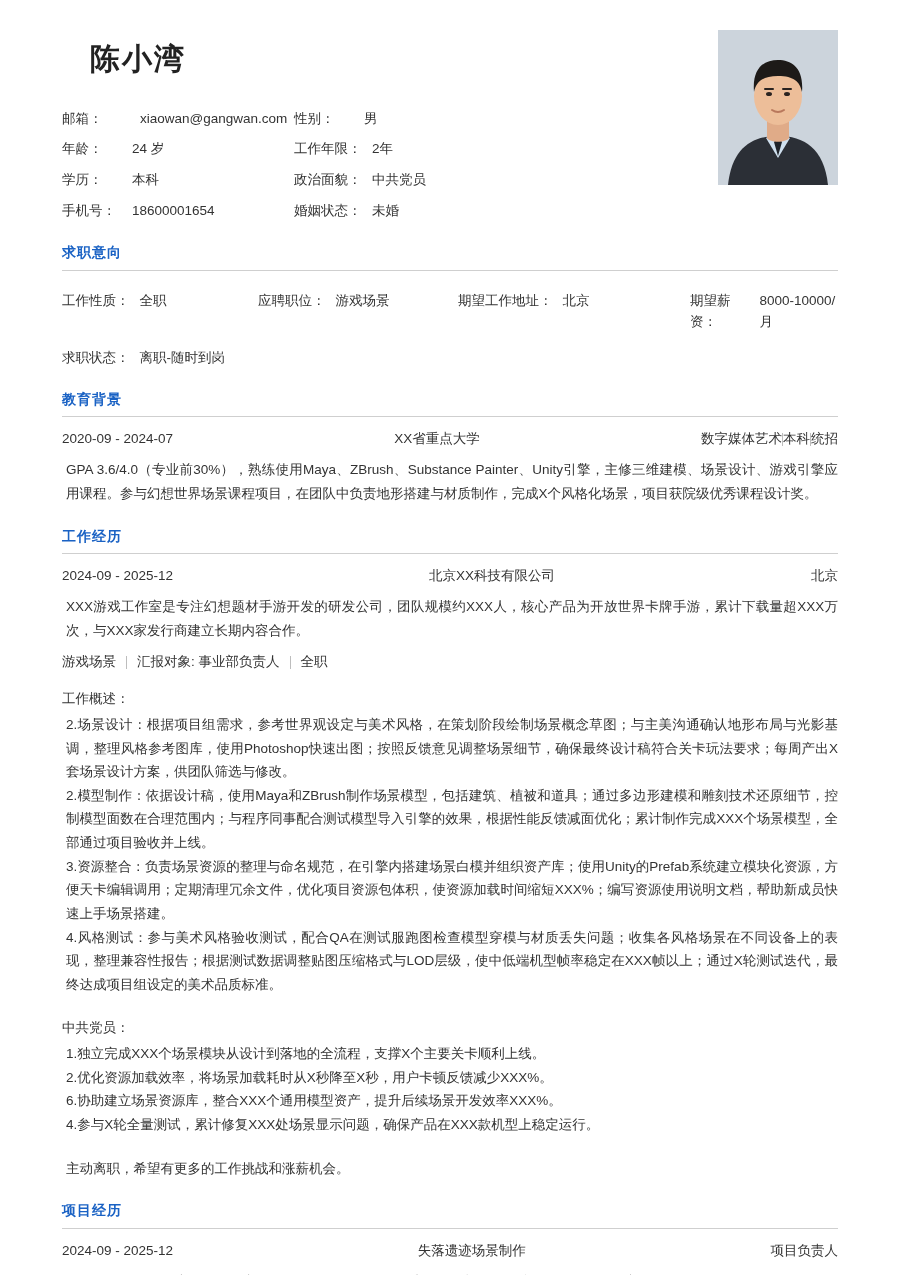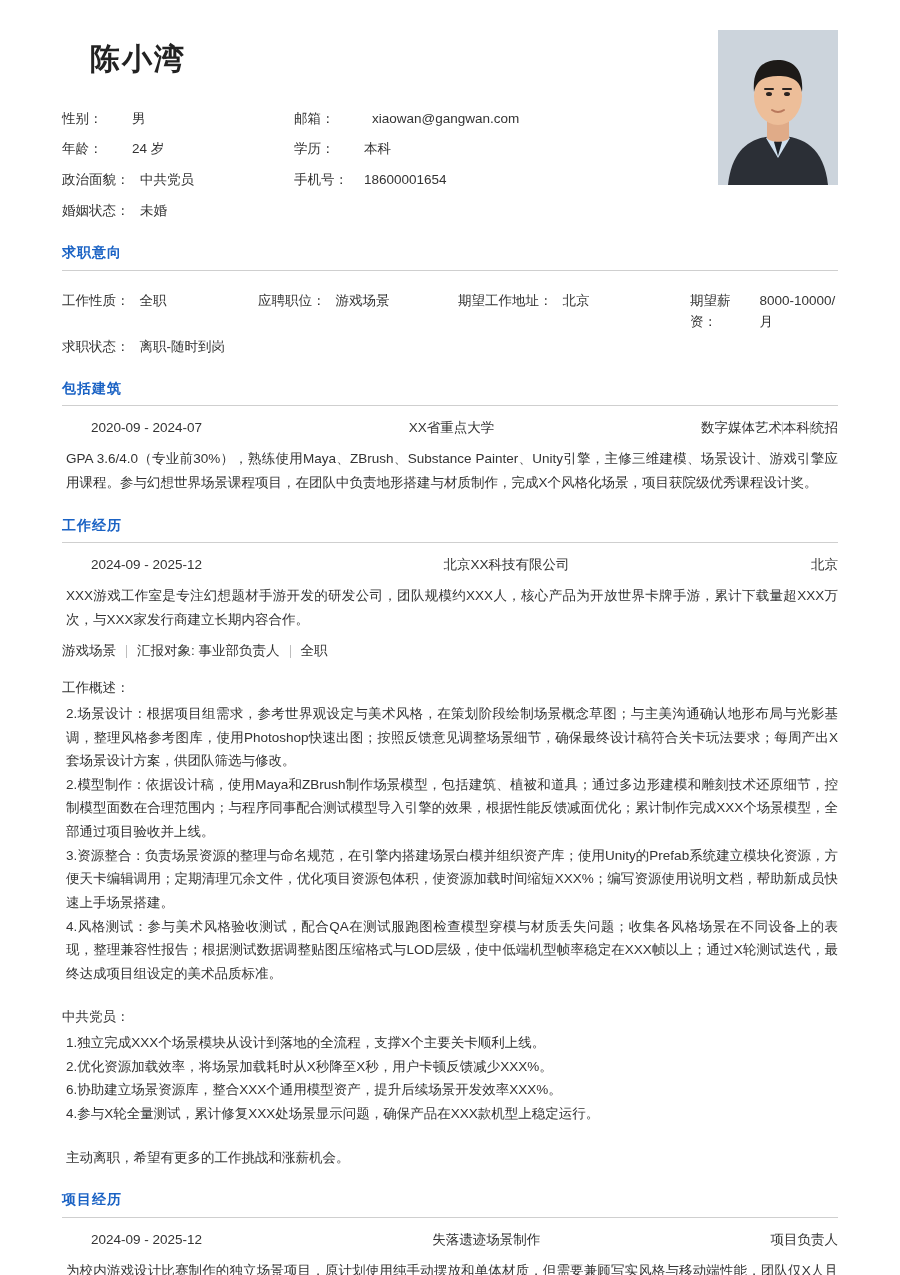--- a/index.html
+++ b/index.html
@@ -71,37 +71,36 @@
     margin-bottom: 6px;
   }
   .divider {
     height: 1px;
     background: #cfcfcf;
     margin: 6px 0 12px 0;
   }
   .intent-grid {
     display: grid;
     grid-template-columns: 196px 200px 232px auto;
-    row-gap: 4px;
+    row-gap: 15px;
     font-size: 13.5px;
     margin-top: 20px;
   }
   .intent-cell { display: flex; }
   .intent-cell .lbl { color: #333; }
   .intent-cell .val { color: #333; margin-left: 10px; }
 
   
   .entry-head {
     display: flex;
     align-items: flex-end;
     justify-content: space-between;
     font-size: 13.5px;
     color: #333;
     margin-bottom: 8px;
-    margin-left: 29px;
   }
   .entry-head .left { flex: 0 0 auto; }
   .entry-head .center { flex: 1 1 auto; text-align: center; }
   .entry-head .right { flex: 0 0 auto; display: flex; align-items: center; }
   .sep {
     display: inline-block;
     width: 1px;
     height: 13px;
     background: #bdbdbd;
     vertical-align: -2px;
@@ -129,31 +128,35 @@
 </head>
 <body>
 
 <div class="page">
 
   <div class="header">
     <div class="header-left">
       <div class="name">陈小湾</div>
       <div class="info-grid">
         <div class="info-item">
+          <span class="info-label wide">邮箱：</span>
+          <span class="info-value">xiaowan@gangwan.com</span>
+        </div>
+        <div class="info-item">
           <span class="info-label">性别：</span>
           <span class="info-value">男</span>
         </div>
-        <div class="info-item">
-          <span class="info-label wide">邮箱：</span>
-          <span class="info-value">xiaowan@gangwan.com</span>
-        </div>
 
         <div class="info-item">
           <span class="info-label">年龄：</span>
           <span class="info-value">24 岁</span>
+        </div>
+        <div class="info-item">
+          <span class="info-label wide">工作年限：</span>
+          <span class="info-value">2年</span>
         </div>
 
         <div class="info-item">
           <span class="info-label">学历：</span>
           <span class="info-value">本科</span>
         </div>
         <div class="info-item">
           <span class="info-label wide">政治面貌：</span>
           <span class="info-value">中共党员</span>
         </div>
@@ -218,21 +221,21 @@
         <span class="val">8000-10000/月</span>
       </div>
       <div class="intent-cell">
         <span class="lbl">求职状态：</span>
         <span class="val">离职-随时到岗</span>
       </div>
     </div>
   </div>
 
   <div class="section">
-    <div class="section-title">包括建筑</div>
+    <div class="section-title">教育背景</div>
     <div class="divider"></div>
     <div class="entry-head">
       <div class="left">2020-09 - 2024-07</div>
       <div class="center">XX省重点大学</div>
       <div class="right">
         <span>数字媒体艺术</span>
         <span class="sep"></span>
         <span>本科</span>
         <span class="sep"></span>
         <span>统招</span>

